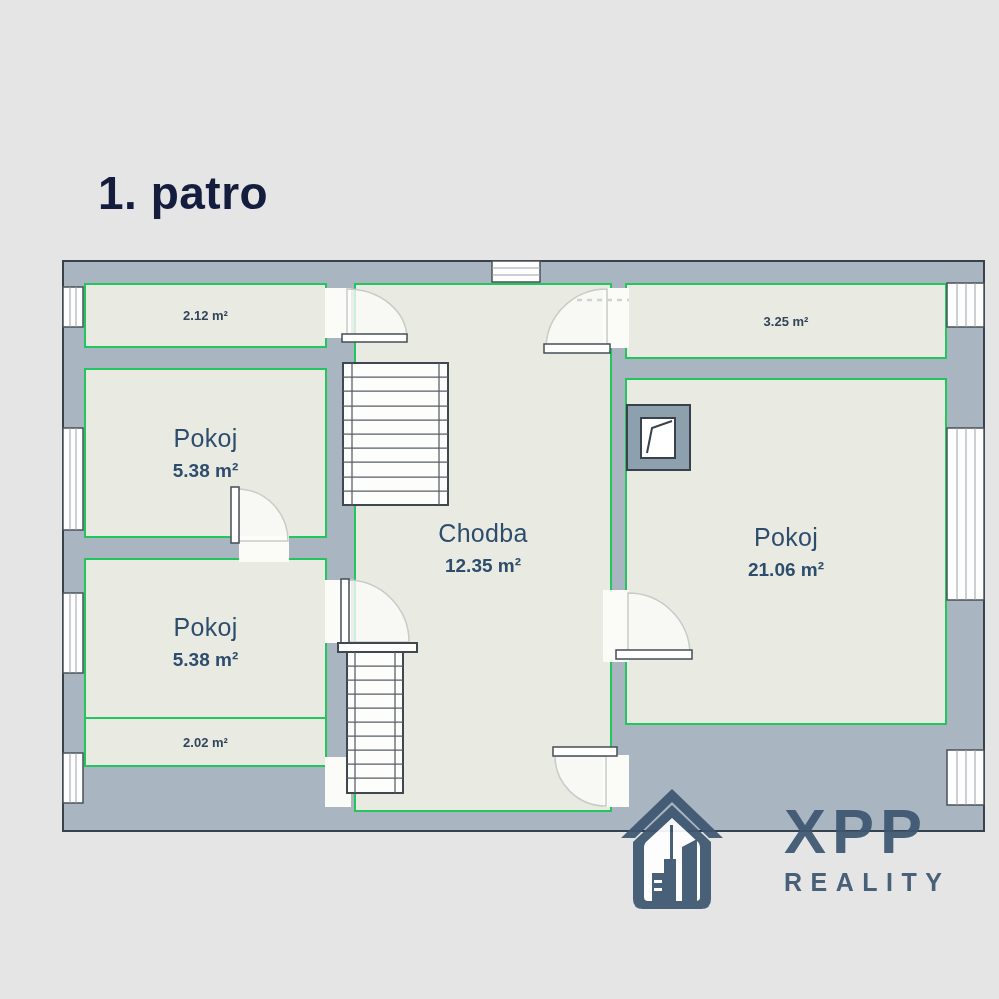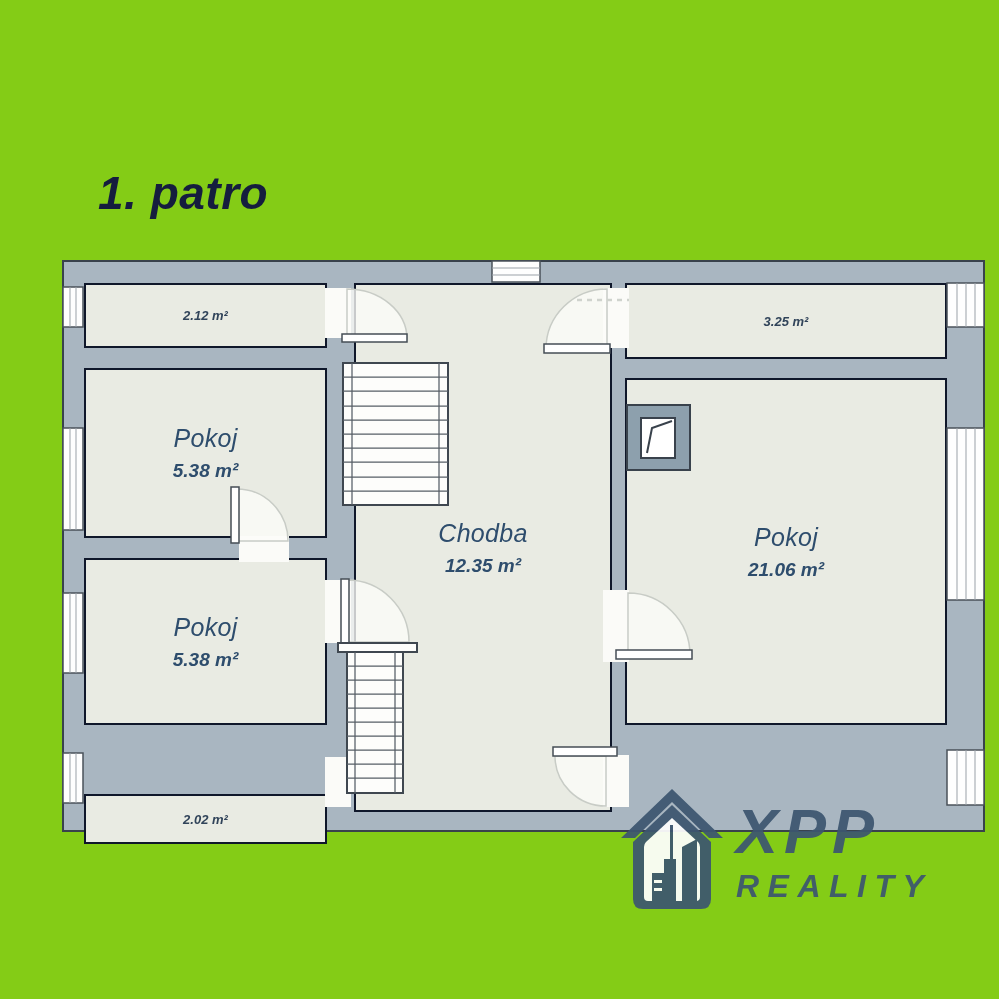--- a/index.html
+++ b/index.html
@@ -1,48 +1,48 @@
 <!DOCTYPE html>
 <html><head>
 <meta charset="utf-8">
 <style>
   html,body{margin:0;padding:0;}
   body{font-family:"Liberation Sans", sans-serif;}
-  .canvas{position:relative;width:999px;height:999px;background:#84cc16;overflow:hidden;font-style:italic;}
+  .canvas{position:relative;width:999px;height:999px;background:#e5e5e5;overflow:hidden;}
   .page-title{position:absolute;left:98px;top:166px;font-size:46px;font-weight:800;
     color:#151d3e;letter-spacing:.5px;}
   .plan{position:absolute;left:62px;top:260px;width:923px;height:572px;
     background:#a9b6c1;border:2px solid #39424c;box-sizing:border-box;}
-  .room{position:absolute;background:#e9ebe3;border:2px solid #0f172a;box-sizing:border-box;
+  .room{position:absolute;background:#e9ebe3;border:2px solid #22c55e;box-sizing:border-box;
     display:flex;flex-direction:column;align-items:center;justify-content:center;gap:7px;}
   .room-name{font-size:25px;color:#2e4d6d;font-weight:500;letter-spacing:.3px;}
   .room-area{font-size:19px;font-weight:700;color:#2e4d6d;}
   .strip .room-area{font-size:13px;color:#31445a;}
   
   .r-strip-tl{left:84px;top:283px;width:243px;height:65px;}
   .r-pokoj1{left:84px;top:368px;width:243px;height:170px;}
   .r-pokoj2{left:84px;top:558px;width:243px;height:167px;}
-  .r-strip-bl{left:84px;top:794px;width:243px;height:50px;}
+  .r-strip-bl{left:84px;top:717px;width:243px;height:50px;}
   .r-chodba{left:354px;top:283px;width:258px;height:529px;}
   .r-strip-tr{left:625px;top:283px;width:322px;height:76px;}
   .r-pokoj-r{left:625px;top:378px;width:322px;height:347px;}
   .r-strip-br{left:625px;top:747px;width:322px;height:65px;}
   .opening{position:absolute;background:#fbfbf8;}
   .o-a{left:325px;top:288px;width:26px;height:50px;}
   .o-b{left:603px;top:288px;width:26px;height:60px;}
   .o-c{left:239px;top:536px;width:50px;height:26px;}
   .o-d{left:603px;top:590px;width:26px;height:72px;}
   .o-e{left:325px;top:580px;width:26px;height:63px;}
   .o-f{left:603px;top:755px;width:26px;height:52px;}
   .o-g{left:325px;top:757px;width:26px;height:50px;}
   .overlay{position:absolute;left:0;top:0;width:999px;height:999px;}
-  .logo{position:absolute;left:620px;top:786px;display:flex;align-items:flex-start;opacity:.93;}
+  .logo{position:absolute;left:620px;top:786px;display:flex;align-items:flex-start;opacity:.93;gap:48px;}
   .logo-text{margin-left:12px;margin-top:16px;display:flex;flex-direction:column;}
   .logo-name{font-size:63px;line-height:.95;font-weight:800;color:#3d5670;letter-spacing:6px;}
-  .logo-sub{margin-top:6px;font-size:32px;font-weight:700;color:#3d5670;letter-spacing:8.5px;}
+  .logo-sub{margin-top:6px;font-size:25px;font-weight:700;color:#3d5670;letter-spacing:8.5px;}
 </style>
 </head>
 <body>
 
 <div class="canvas">
 
   <div class="page-title">1. patro</div>
 
   <div class="plan"></div>
 

